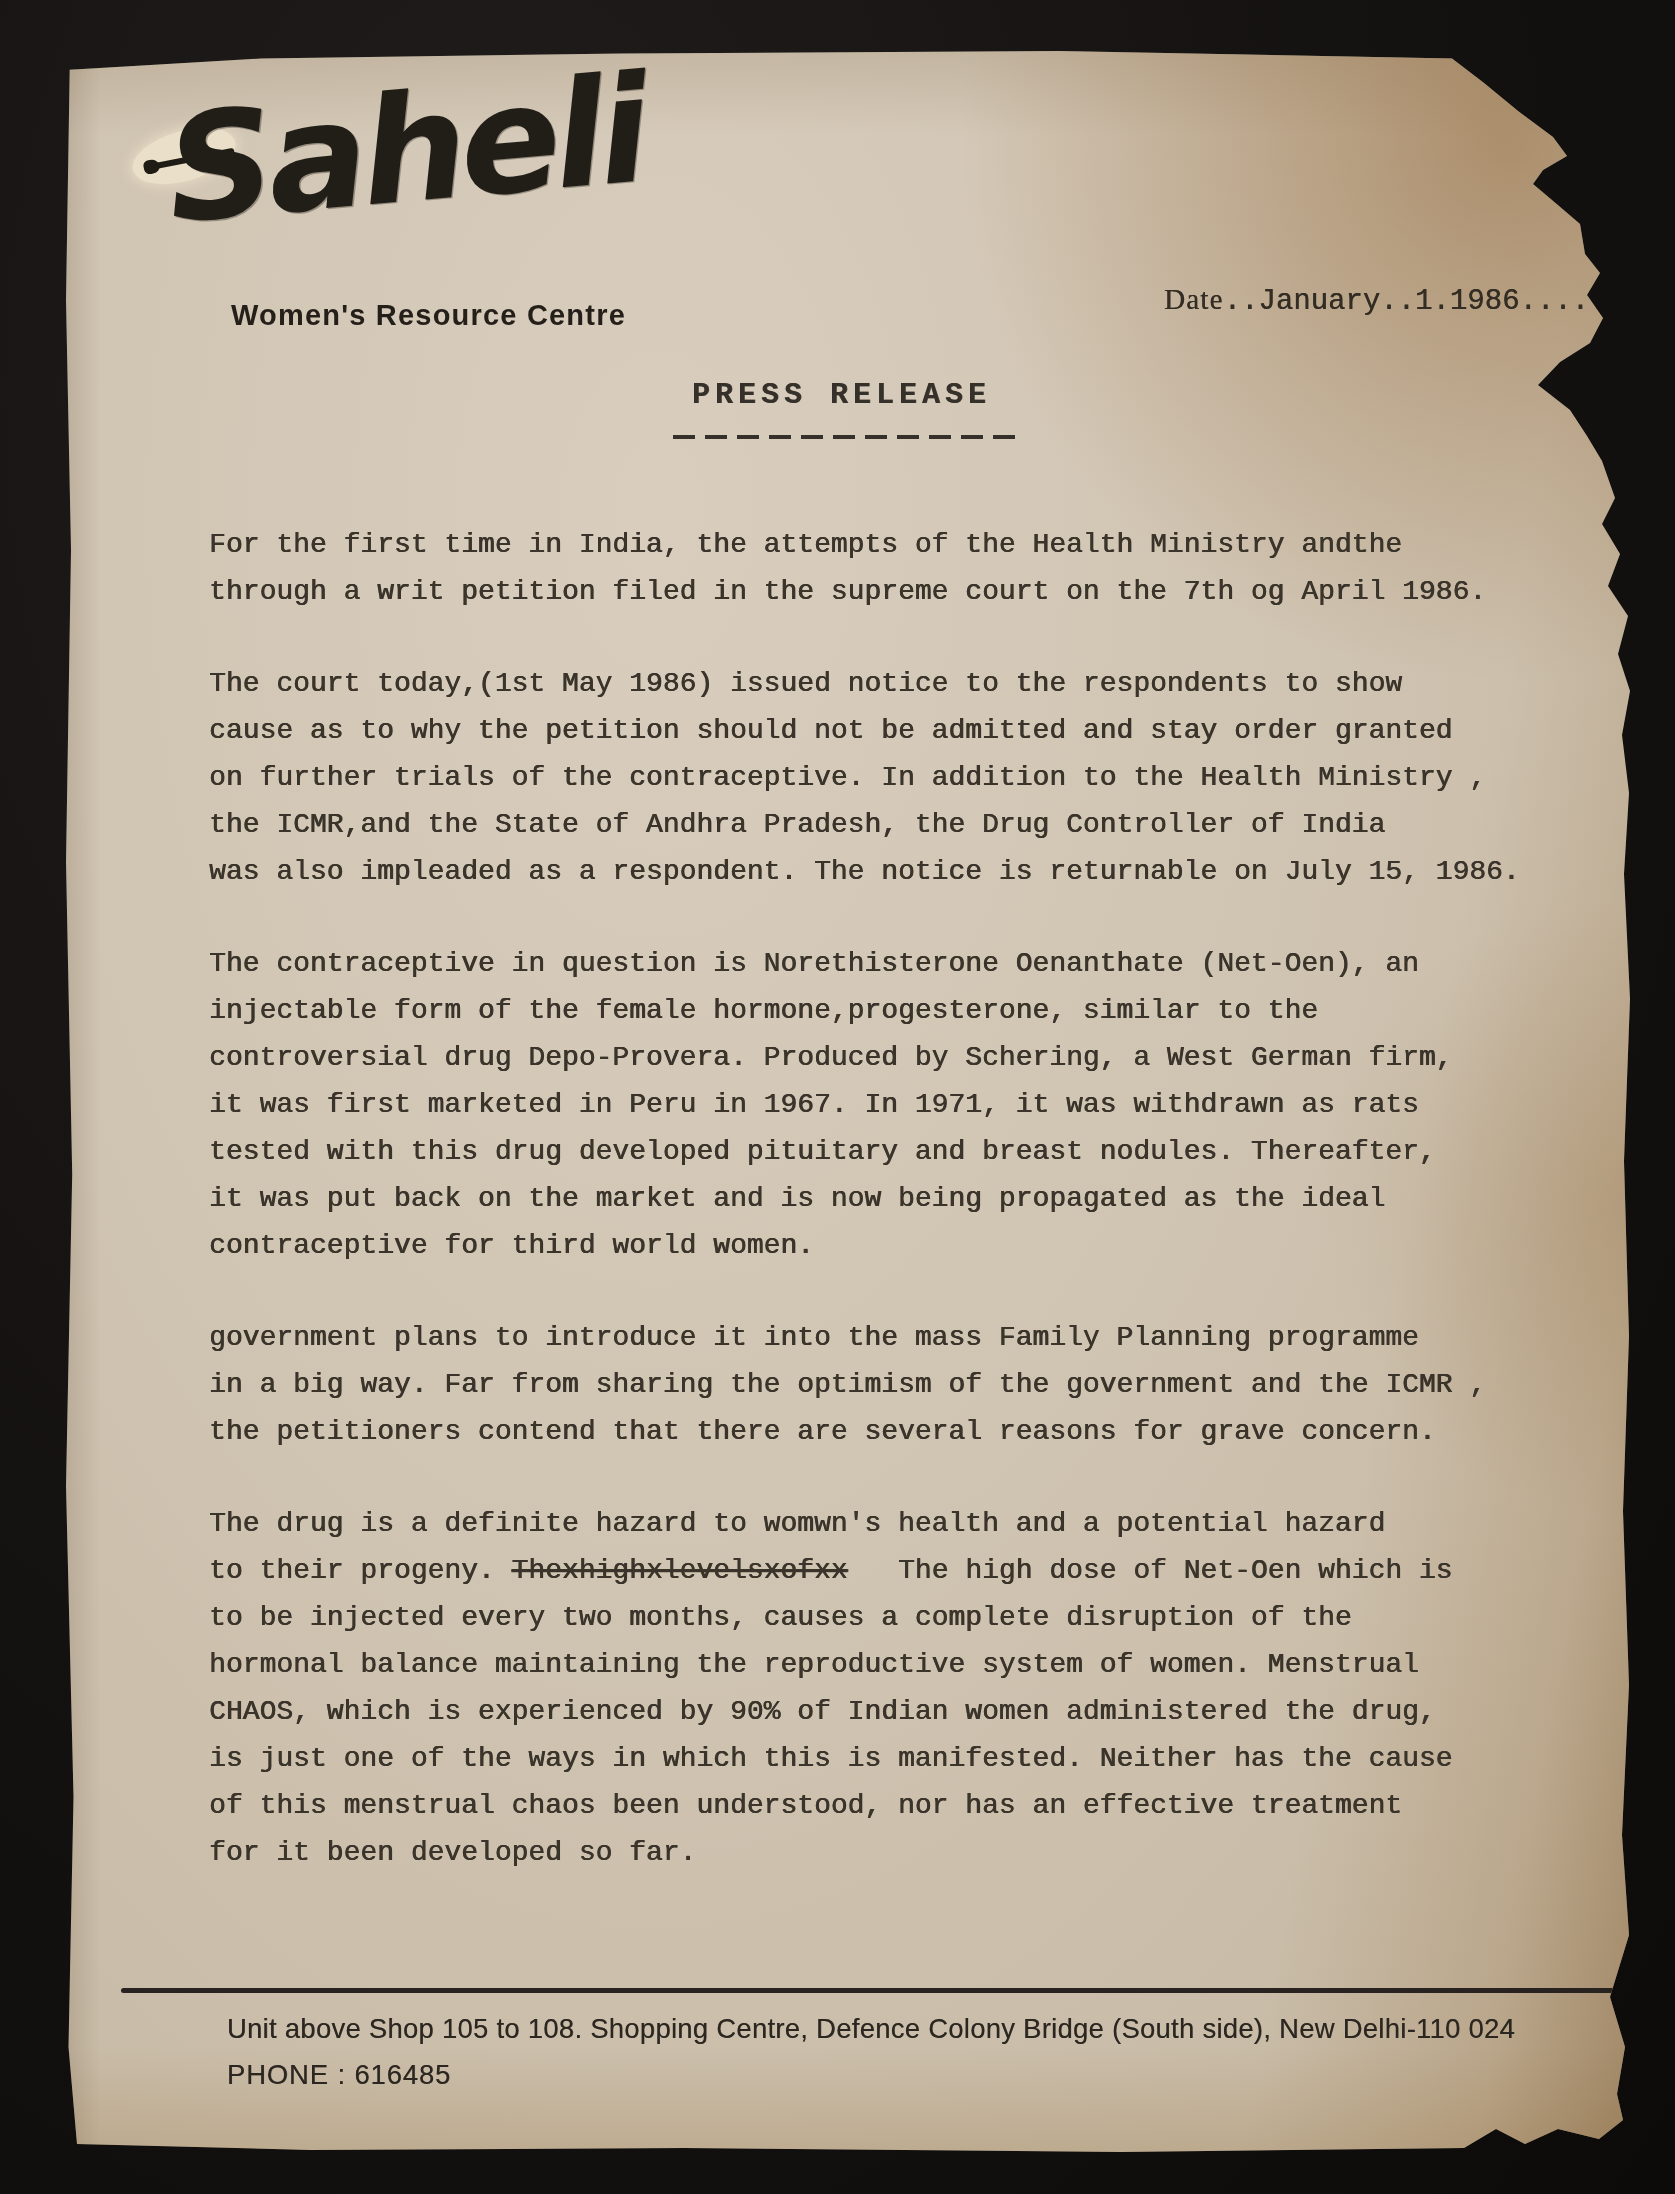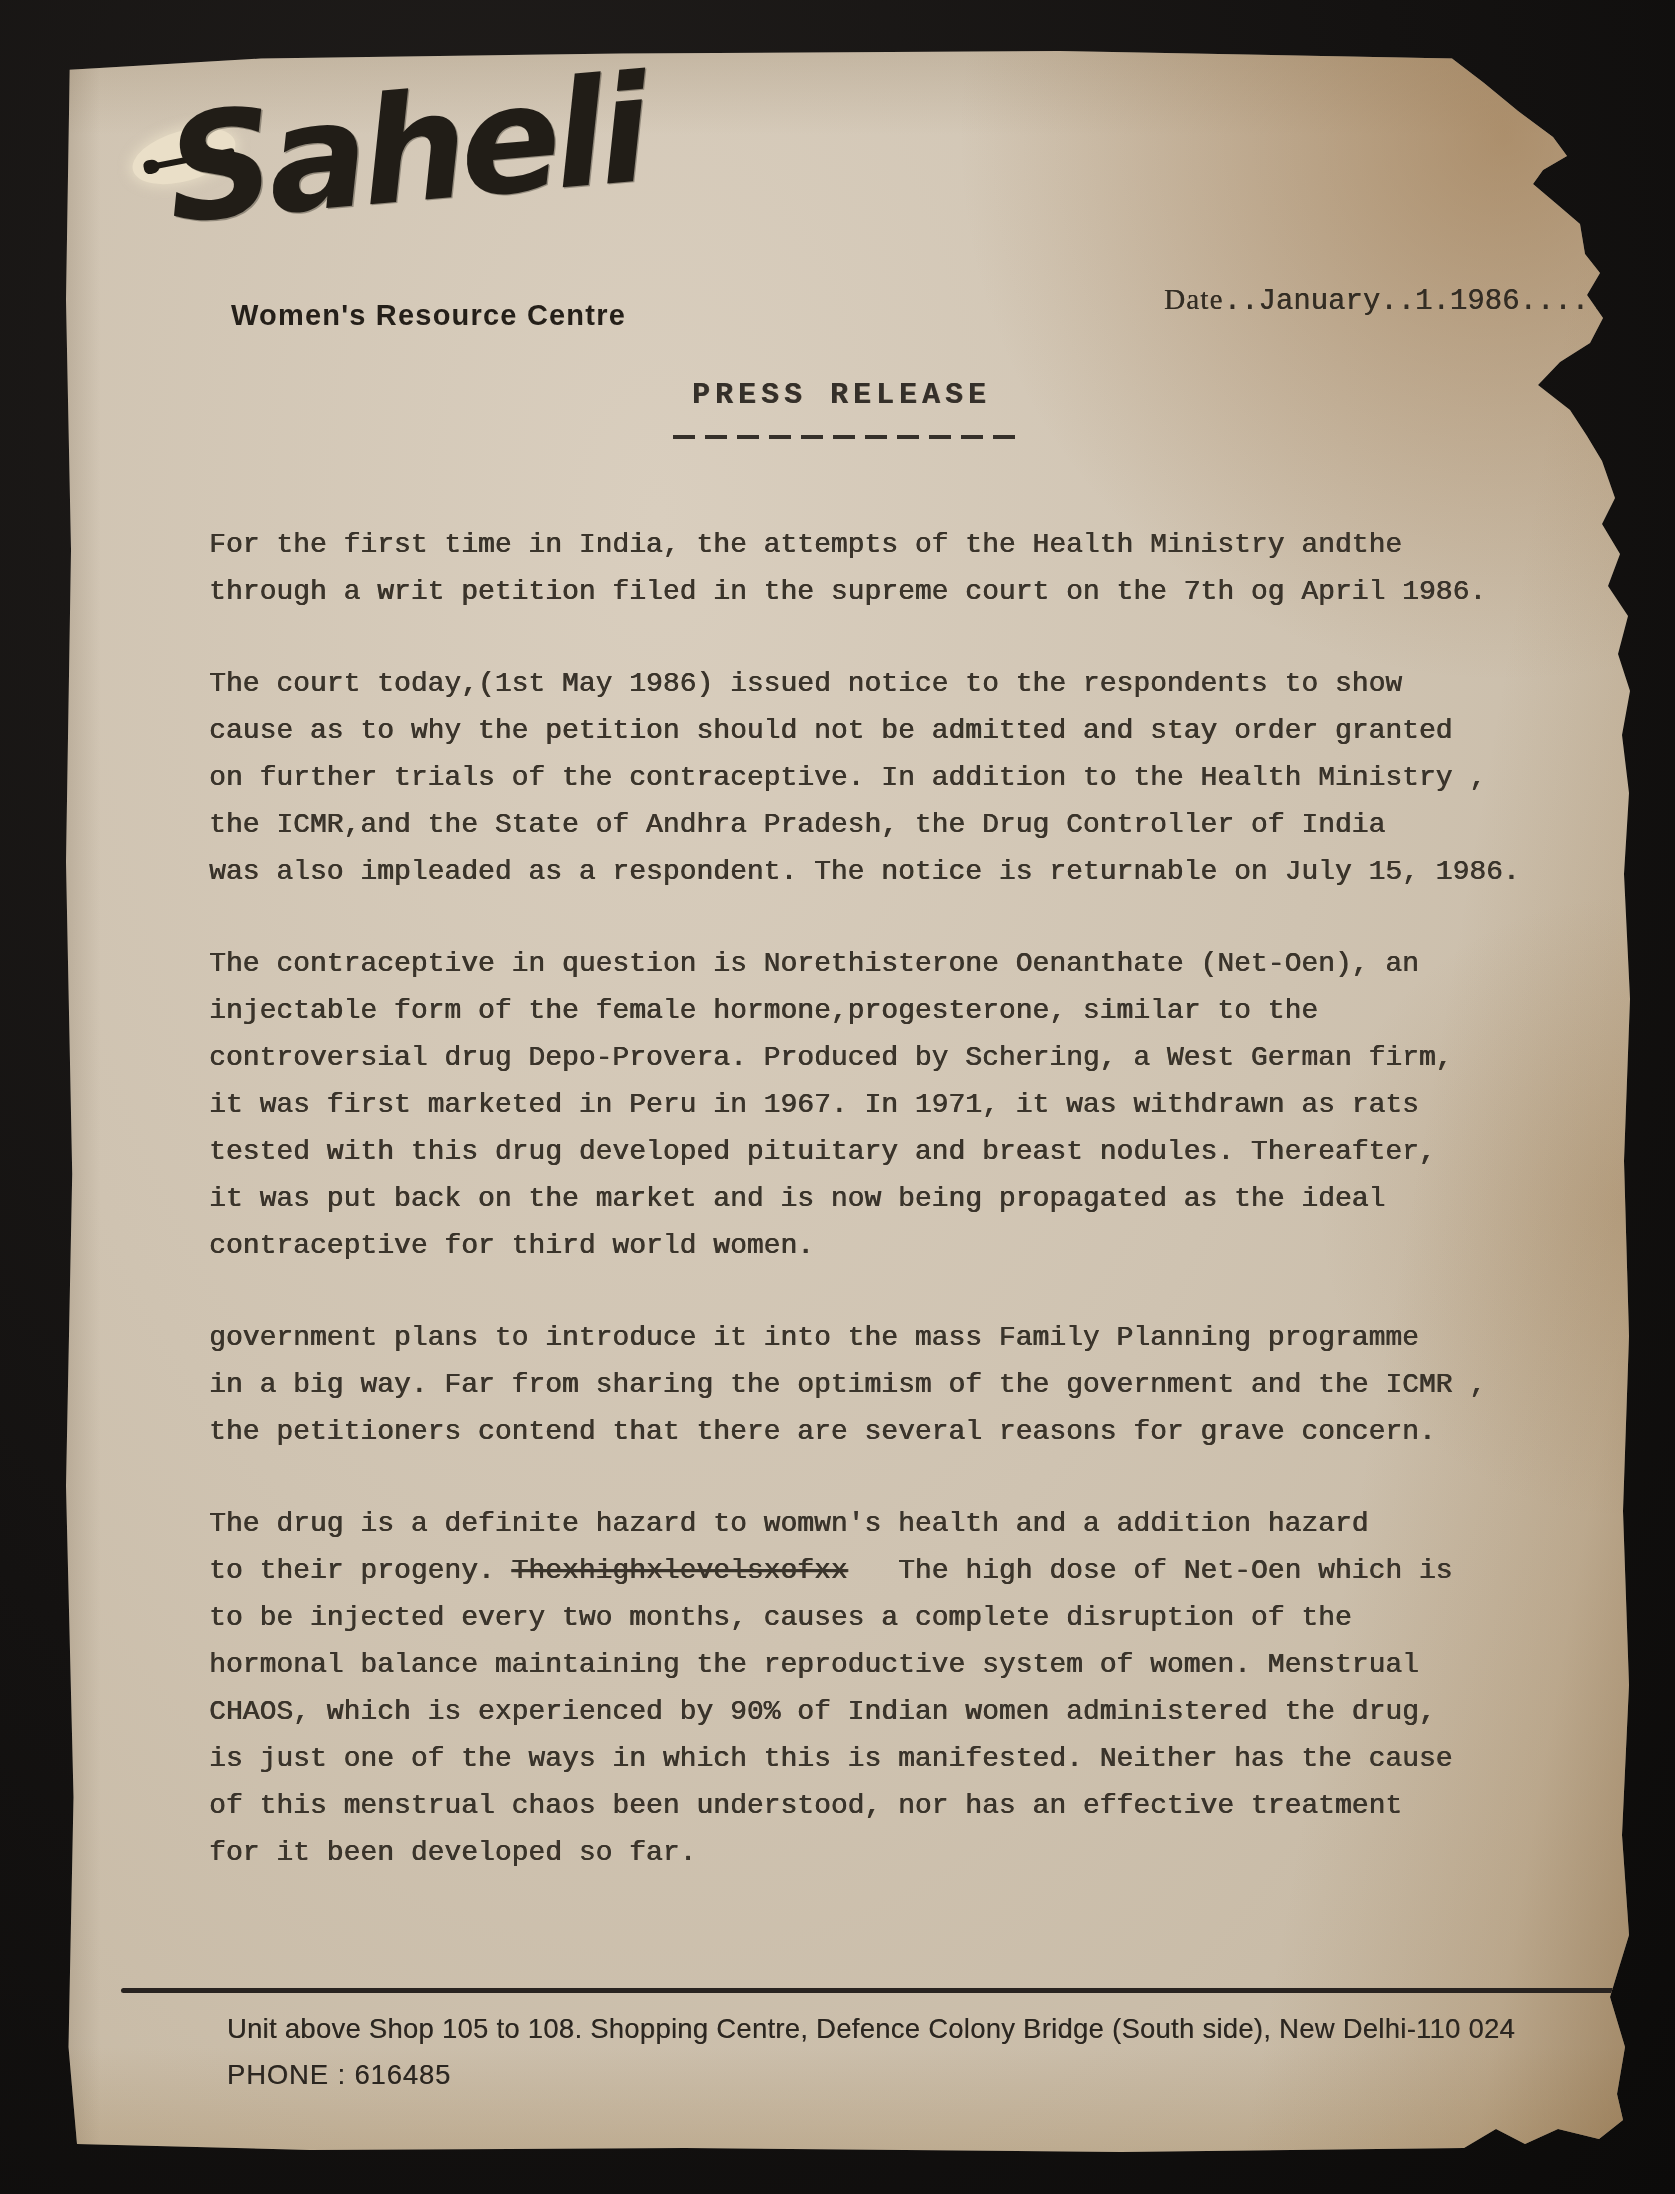--- a/index.html
+++ b/index.html
@@ -168,21 +168,21 @@
           <div class="line"><span>tested with this drug developed pituitary and breast nodules. Thereafter,</span></div>
           <div class="line"><span>it was put back on the market and is now being propagated as the ideal</span></div>
           <div class="line"><span>contraceptive for third world women.</span></div>
         </div>
         <div class="para">
           <div class="line"><span>government plans to introduce it into the mass Family Planning programme</span></div>
           <div class="line"><span>in a big way. Far from sharing the optimism of the government and the ICMR ,</span></div>
           <div class="line"><span>the petitioners contend that there are several reasons for grave concern.</span></div>
         </div>
         <div class="para">
-          <div class="line"><span>The drug is a definite hazard to womwn's health and a addition hazard</span></div>
+          <div class="line"><span>The drug is a definite hazard to womwn's health and a potential hazard</span></div>
           <div class="line"><span>to their progeny. </span><span class="strike">Thexhighxlevelsxofxx</span><span>   The high dose of Net-Oen which is</span></div>
           <div class="line"><span>to be injected every two months, causes a complete disruption of the</span></div>
           <div class="line"><span>hormonal balance maintaining the reproductive system of women. Menstrual</span></div>
           <div class="line"><span>CHAOS, which is experienced by 90% of Indian women administered the drug,</span></div>
           <div class="line"><span>is just one of the ways in which this is manifested. Neither has the cause</span></div>
           <div class="line"><span>of this menstrual chaos been understood, nor has an effective treatment</span></div>
           <div class="line"><span>for it been developed so far.</span></div>
         </div>
       </div>
 

